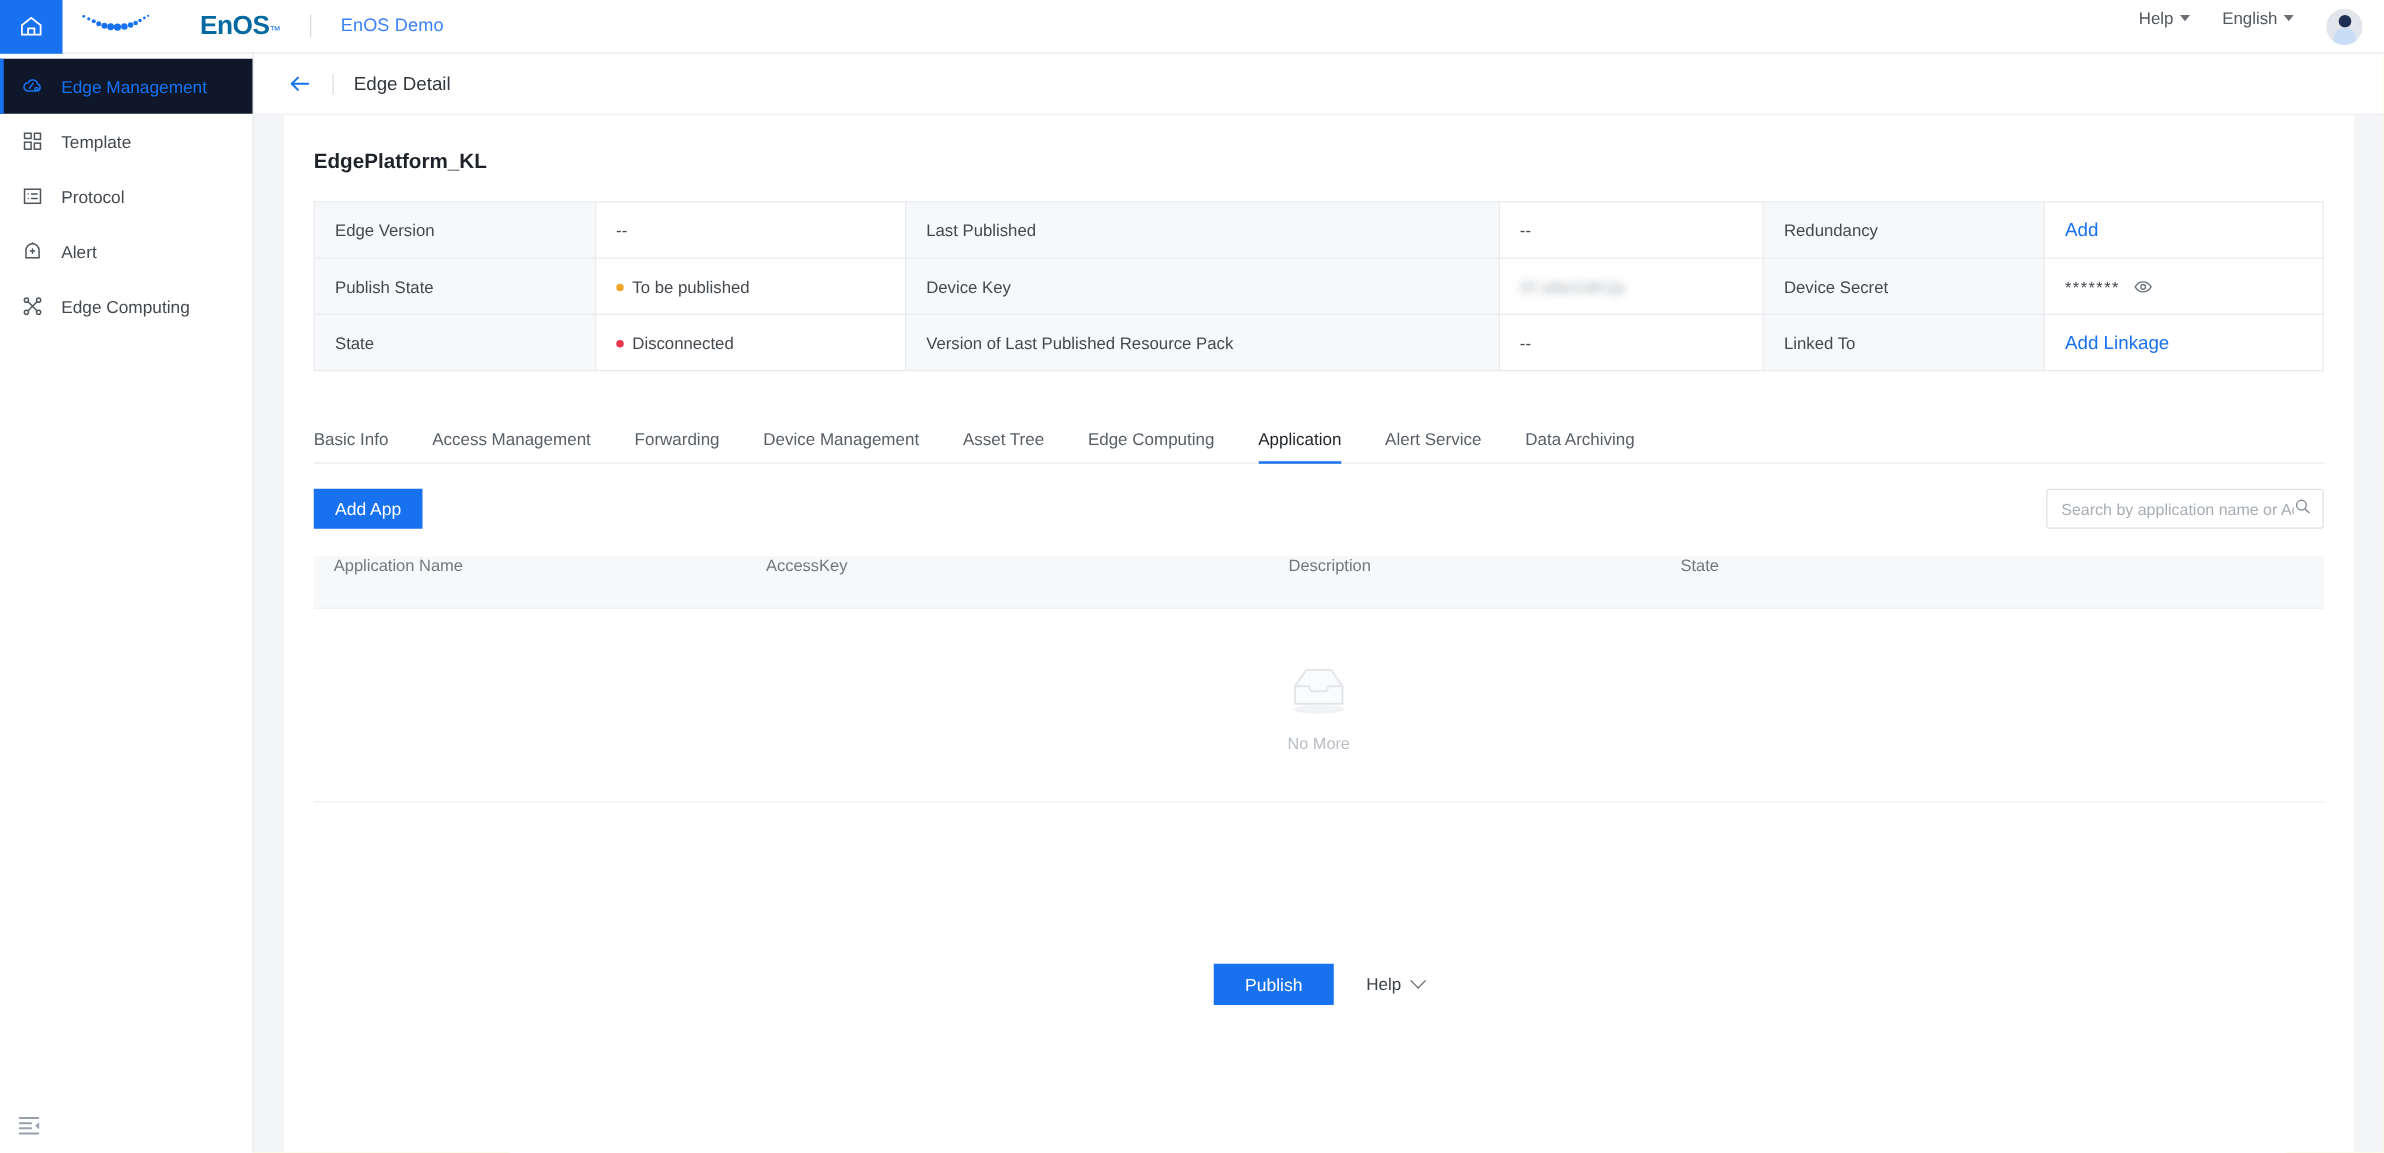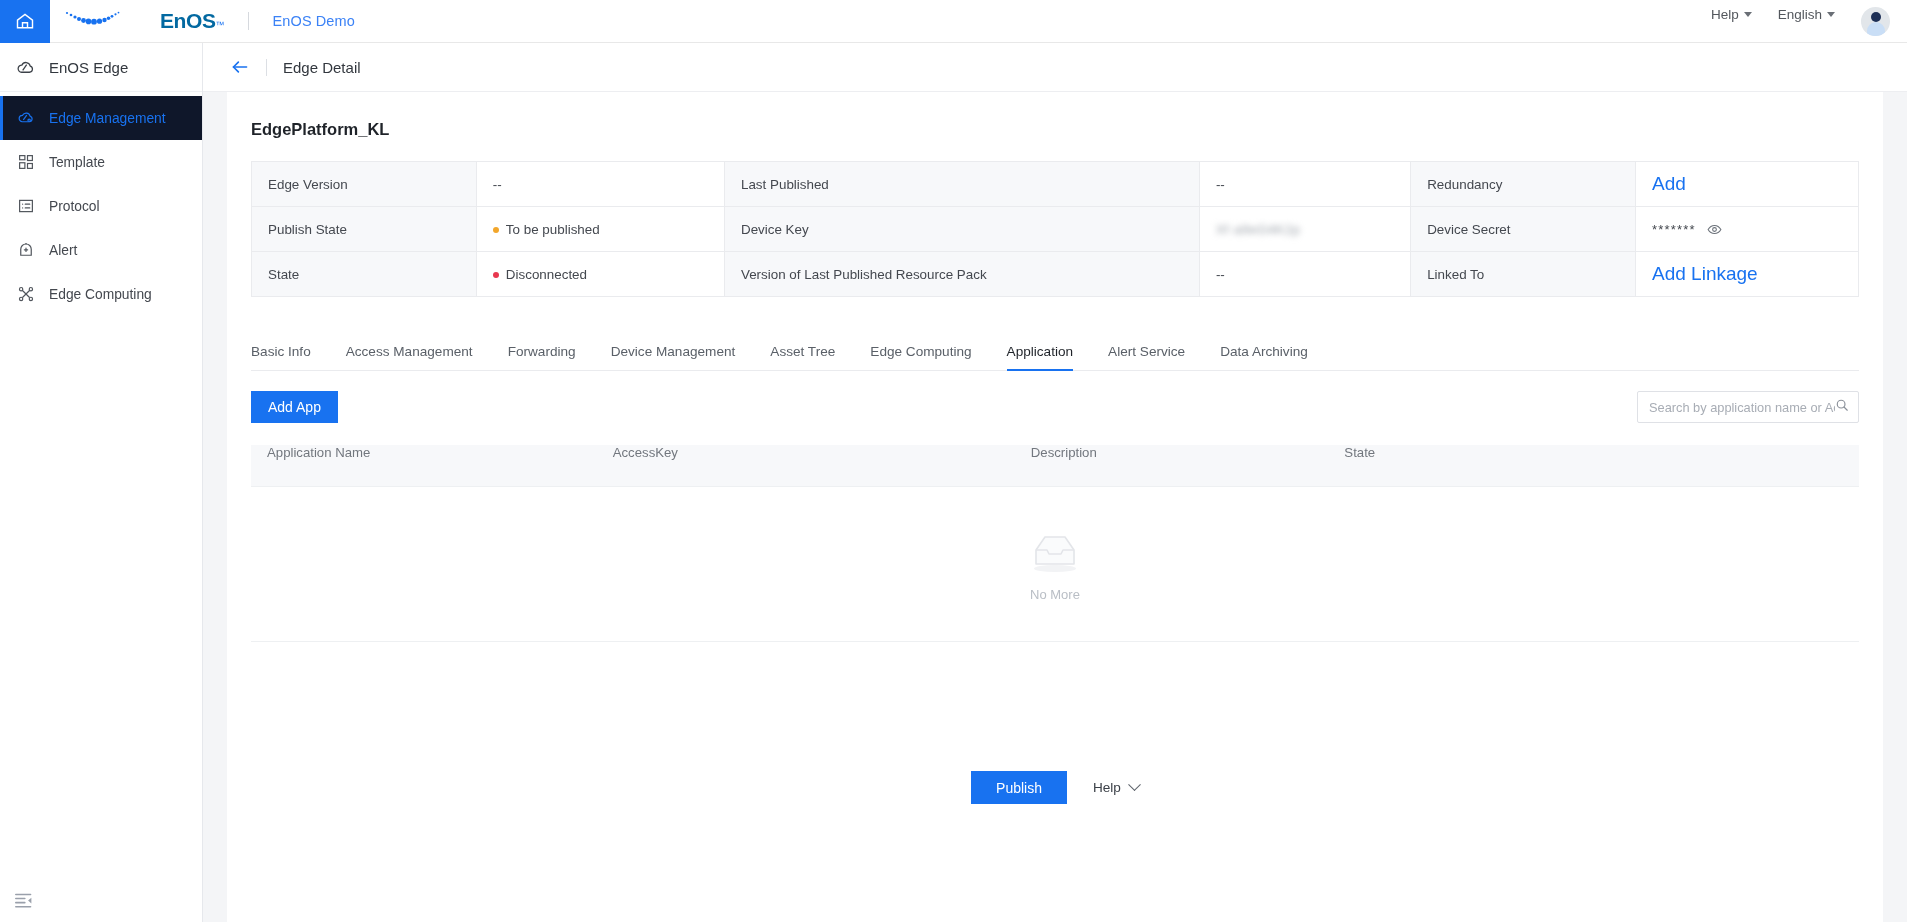--- a/index.html
+++ b/index.html
@@ -140,21 +140,21 @@
   }
   .info-table td.lbl { background: #f7f8fa; }
   .info-table td.val { background: #ffffff; }
   .c1 { width: 11.6%; } .c2 { width: 12.8%; }
   .c3 { width: 24.5%; } .c4 { width: 10.9%; }
   .c5 { width: 11.6%; } .c6 { width: 11.5%; }
 
   .dot { display: inline-block; width: 6px; height: 6px; border-radius: 50%; margin-right: 7px; vertical-align: 1px; }
   .dot.warn { background: #f2a62b; }
   .dot.err  { background: #e8384f; }
-  .lnk { color: #1872f0; cursor: pointer; font-size: 19px; }
+  .lnk { color: #1872f0; cursor: pointer; font-size: 15px; }
   .blurred {
     display: inline-block; color: #9aa0a8;
     filter: blur(3.2px); user-select: none;
     letter-spacing: .5px; font-size: 13px;
   }
   .secret-wrap { display: flex; align-items: center; gap: 11px; }
   .secret-mask { letter-spacing: 1.2px; color: #44484f; font-size: 13px; }
   .eye { cursor: pointer; display: flex; align-items: center; }
 
   
@@ -277,29 +277,20 @@
     </div>
     <div class="tb-menu">
       <span>English</span>
       <span class="caret-d"></span>
     </div>
     <div class="avatar"></div>
   </div>
 </div>
 
 <div class="sidebar">
-  <div class="side-head">
-    <span class="side-ico">
-      <svg width="19" height="19" viewBox="0 0 24 24" fill="none" stroke="#3c4148" stroke-width="1.6">
-        <path d="M7 18 a4.5 4.5 0 0 1 .4-9 A5.6 5.6 0 0 1 18 10.2 a4 4 0 0 1 -1 7.8 Z"></path>
-        <path d="M13.5 8.5 L8.5 15.5"></path>
-      </svg>
-    </span>
-    <span>EnOS Edge</span>
-  </div>
 
   <div class="side-items">
     <div class="side-item active">
       <span class="side-ico">
         <svg width="18" height="18" viewBox="0 0 24 24" fill="none" stroke="#1872f0" stroke-width="1.6">
           <path d="M7 17 a4.3 4.3 0 0 1 .4-8.6 A5.4 5.4 0 0 1 17.5 9.6 a3.8 3.8 0 0 1 -.9 7.4 Z"></path>
           <path d="M13 8.2 L8.4 14.6"></path>
           <circle cx="16.2" cy="15" r="1.6"></circle>
         </svg>
       </span>

